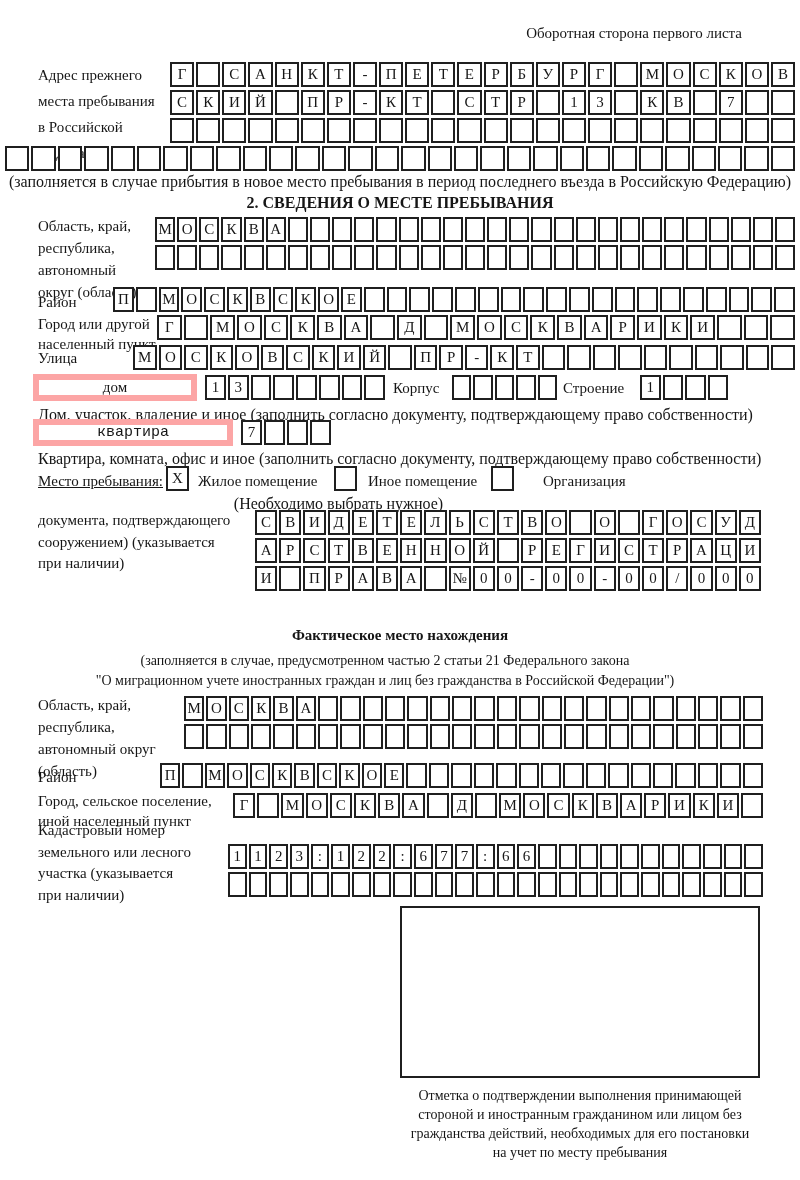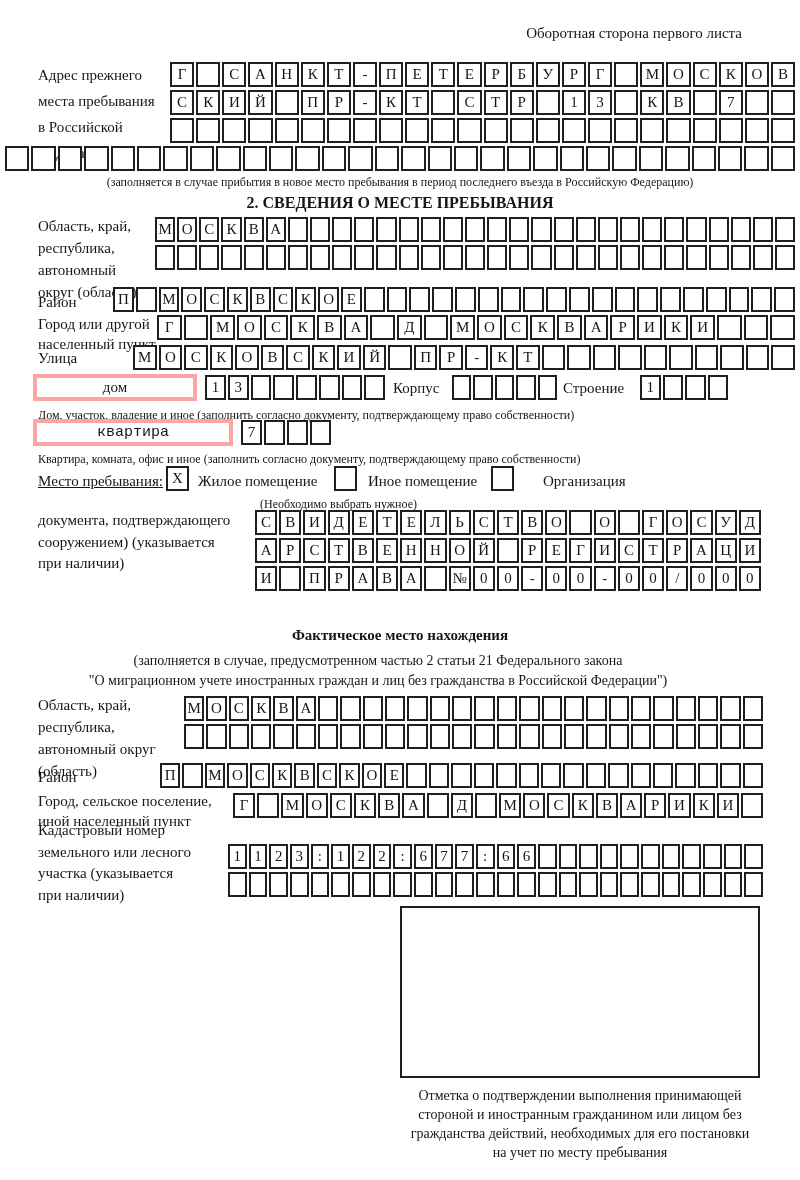--- a/index.html
+++ b/index.html
@@ -2,22 +2,22 @@
 <html><head>
 <meta charset="utf-8">
 <style>
   html,body{margin:0;padding:0;background:#fff;}
   body{width:800px;height:1180px;position:relative;font-family:"Liberation Serif","DejaVu Serif",serif;color:#161616;}
   .abs{position:absolute;}
   .lbl{font-size:15px;line-height:22px;}
   .cellrow{position:absolute;display:flex;gap:2px;height:25px;}
   .cell{flex:1;border:2px solid #1f1f1f;background:#fff;display:flex;align-items:center;justify-content:center;
         font-size:15px;line-height:1;box-sizing:border-box;}
-  .widebox{position:absolute;border:4px solid #fca5a5;box-sizing:border-box;display:flex;align-items:center;justify-content:center;font-size:15px;background:#fff;}
-  .caption{font-size:12px;line-height:18px;}
+  .widebox{position:absolute;border:6px solid #fca5a5;box-sizing:border-box;display:flex;align-items:center;justify-content:center;font-size:15px;background:#fff;}
+  .caption{font-size:16px;line-height:18px;}
   .center{text-align:center;}
   .title{font-weight:bold;font-size:16px;text-align:center;}
   .subtitle{font-weight:bold;font-size:15px;text-align:center;}
   .chk{position:absolute;width:23px;height:25px;border:2px solid #1f1f1f;box-sizing:border-box;
        display:flex;align-items:center;justify-content:center;font-size:15px;background:#fff;}
   .notelines div{text-align:center;}
 </style>
 </head>
 <body>
 
@@ -422,21 +422,21 @@
     <div class="cell">-</div>
     <div class="cell">0</div>
     <div class="cell">0</div>
     <div class="cell">/</div>
     <div class="cell">0</div>
     <div class="cell">0</div>
     <div class="cell">0</div>
   </div>
 
 <div class="abs subtitle" style="left:0;top:627px;width:800px;">Фактическое место нахождения</div>
-<div class="abs caption notelines" style="left:0;top:651px;width:756px;line-height:19.5px;font-size:14px;">
+<div class="abs caption notelines" style="left:0;top:651px;width:756px;line-height:19.5px;font-size:14px;padding-left:7px;">
     <div>(заполняется в случае, предусмотренном частью 2 статьи 21 Федерального закона</div>
     <div>"О миграционном учете иностранных граждан и лиц без гражданства в Российской Федерации")</div>
   </div>
 
 <div class="abs lbl" style="left:38px;top:694px;">
     <div>Область, край,</div>
     <div>республика,</div>
     <div>автономный округ</div>
     <div>(область)</div>
   </div>

